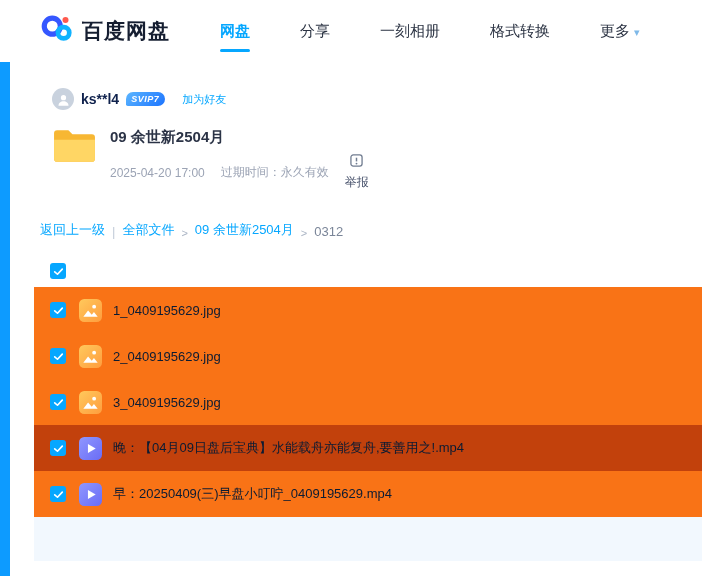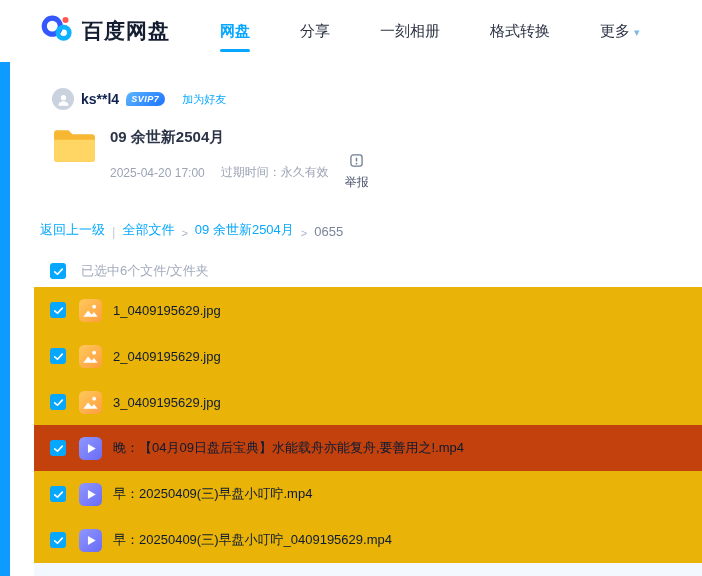--- a/index.html
+++ b/index.html
@@ -48,21 +48,21 @@
   .select-row { display:flex; align-items:center; margin-top:16px; height:32px;
     padding-left:40px; gap:15px; }
   .select-summary { font-size:13px; color:#a2abbd; }
 
   .checkbox { width:16px; height:16px; min-width:16px; background:#06a7ff; border-radius:3px;
     display:inline-flex; align-items:center; justify-content:center; cursor:pointer; }
 
   .file-list { }
   .file-row { display:flex; align-items:center; height:46px; margin-left:24px;
     padding-left:16px; gap:0; cursor:pointer; background:#c2410c; }
-  .file-row.highlight { background:#eab308; }
+  .file-row.highlight { background:#f97316; }
   .file-icon { display:inline-flex; margin-left:13px; }
   .file-name { font-size:13px; color:#0b1b33; margin-left:11px; }
 
   .list-footer { height:44px; margin-left:24px; background:#e8f3fd; opacity:.55; }
 </style>
 </head>
 <body>
 
 <svg width="0" height="0" style="position:absolute">
   <defs>
@@ -150,30 +150,29 @@
     </div>
   </div>
 
   <div class="breadcrumb">
     <a>返回上一级</a>
     <span class="bc-pipe">|</span>
     <a>全部文件</a>
     <span class="bc-sep">&gt;</span>
     <a>09 余世新2504月</a>
     <span class="bc-sep">&gt;</span>
-    <span class="bc-current">0655</span>
+    <span class="bc-current">0312</span>
   </div>
 
   <div class="select-row">
     <span class="checkbox">
       <svg viewBox="0 0 16 16" width="11" height="11">
         <path d="M2.5 8.5 L6.5 12 L13.5 4.5" fill="none" stroke="#fff" stroke-width="2.4" stroke-linecap="round" stroke-linejoin="round"></path>
       </svg>
     </span>
-    <span class="select-summary">已选中6个文件/文件夹</span>
   </div>
 
   <div class="file-list">
 
     <div class="file-row highlight">
       <span class="checkbox">
         <svg viewBox="0 0 16 16" width="11" height="11">
             <path d="M2.5 8.5 L6.5 12 L13.5 4.5" fill="none" stroke="#fff" stroke-width="2.4" stroke-linecap="round" stroke-linejoin="round"></path>
           </svg>
       </span>
@@ -227,45 +226,31 @@
       </span>
       <span class="file-icon">
         <svg viewBox="0 0 24 24" width="23" height="23">
             <rect width="24" height="24" rx="5.5" fill="url(#grad-mp4)"></rect>
             <path d="M9.3 7.4 L17.4 12 L9.3 16.6 Z" fill="#fff"></path>
           </svg>
       </span>
       <span class="file-name">晚：【04月09日盘后宝典】水能载舟亦能复舟,要善用之!.mp4</span>
     </div>
 
+
     <div class="file-row highlight">
       <span class="checkbox">
         <svg viewBox="0 0 16 16" width="11" height="11">
             <path d="M2.5 8.5 L6.5 12 L13.5 4.5" fill="none" stroke="#fff" stroke-width="2.4" stroke-linecap="round" stroke-linejoin="round"></path>
           </svg>
       </span>
       <span class="file-icon">
         <svg viewBox="0 0 24 24" width="23" height="23">
             <rect width="24" height="24" rx="5.5" fill="url(#grad-mp4)"></rect>
             <path d="M9.3 7.4 L17.4 12 L9.3 16.6 Z" fill="#fff"></path>
           </svg>
       </span>
-      <span class="file-name">早：20250409(三)早盘小叮咛.mp4</span>
-    </div>
-
-    <div class="file-row highlight">
-      <span class="checkbox">
-        <svg viewBox="0 0 16 16" width="11" height="11">
-            <path d="M2.5 8.5 L6.5 12 L13.5 4.5" fill="none" stroke="#fff" stroke-width="2.4" stroke-linecap="round" stroke-linejoin="round"></path>
-          </svg>
-      </span>
-      <span class="file-icon">
-        <svg viewBox="0 0 24 24" width="23" height="23">
-            <rect width="24" height="24" rx="5.5" fill="url(#grad-mp4)"></rect>
-            <path d="M9.3 7.4 L17.4 12 L9.3 16.6 Z" fill="#fff"></path>
-          </svg>
-      </span>
       <span class="file-name">早：20250409(三)早盘小叮咛_0409195629.mp4</span>
     </div>
 
     <div class="list-footer"></div>
   </div>
 </div>
 
 </body></html>

